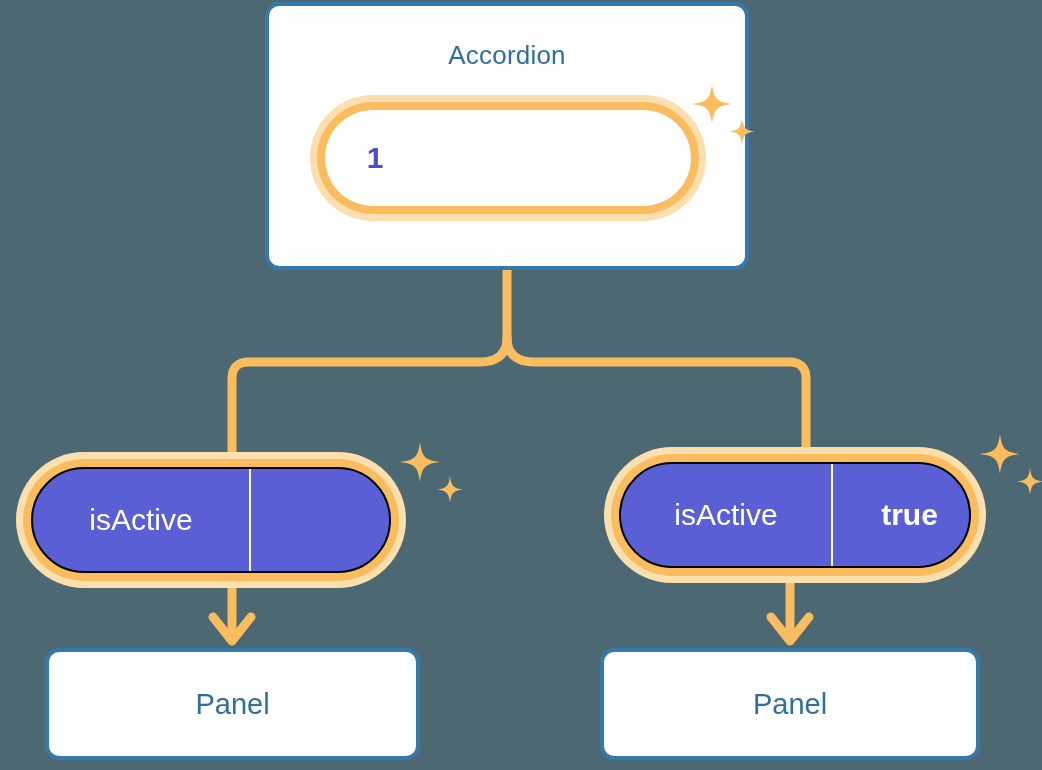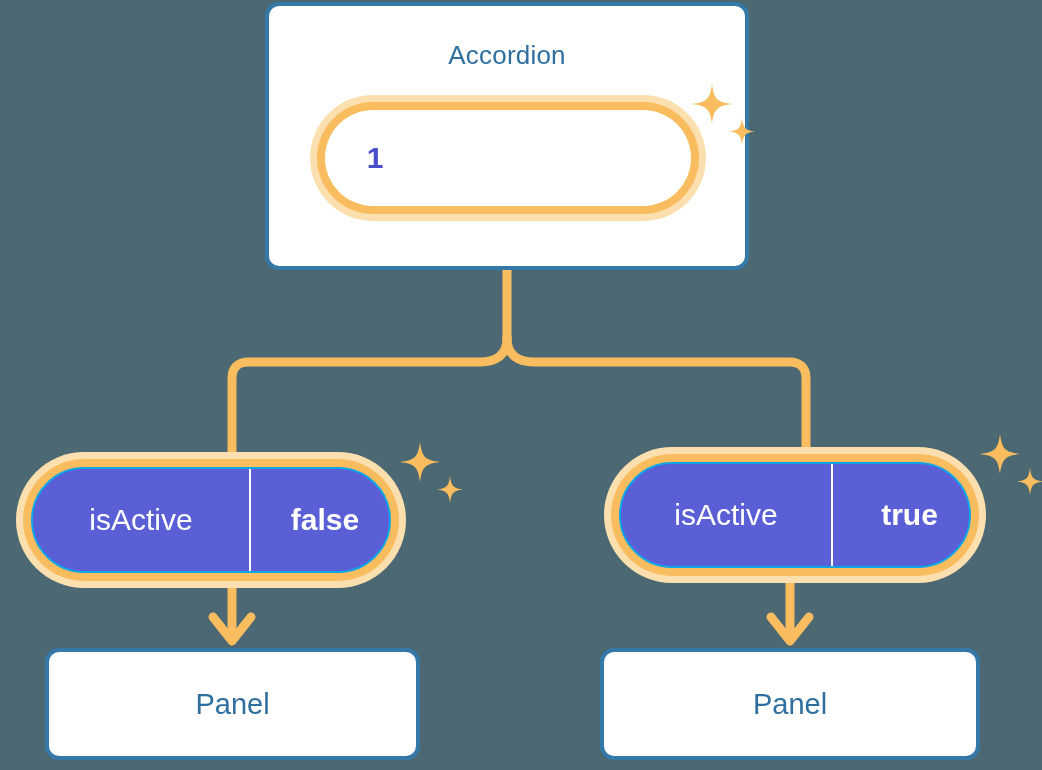--- a/index.html
+++ b/index.html
@@ -85,21 +85,21 @@
     border-radius: 999px;
     display: flex;
     align-items: stretch;
     overflow: hidden;
   }
   .pill-body.light {
     background: #ffffff;
   }
   .pill-body.solid {
     background: #5b5fd6;
-    border: 2px solid #0ea5e9;
+    border: 2px solid #000000;
     box-sizing: border-box;
   }
   .pill-key, .pill-val {
     display: flex;
     align-items: center;
     justify-content: center;
     box-sizing: border-box;
   }
   .pill-key {
     flex: 0 0 auto;
@@ -228,21 +228,20 @@
   <svg class="sparkles" id="sparkles-accordion" viewBox="0 0 70 75">
     <path fill="#f9bd5f" d="M22 2 C24 17, 27 20, 42 22 C27 24, 24 27, 22 42 C20 27, 17 24, 2 22 C17 20, 20 17, 22 2 Z"></path>
     <path fill="#f9bd5f" d="M52 36 C53.3 46, 55 48, 65 49.5 C55 51, 53.3 53, 52 63 C50.7 53, 49 51, 39 49.5 C49 48, 50.7 46, 52 36 Z"></path>
   </svg>
 
   <div class="pill-wrap" id="pill-false">
     <div class="pill-halo" style="background: rgb(251, 223, 174);"></div>
     <div class="pill-ring" style="background: rgb(249, 189, 95);"></div>
     <div class="pill-body solid" style="background: rgb(91, 95, 214);">
       <div class="pill-key">isActive</div>
-      <div class="pill-val">false</div>
     </div>
   </div>
 
   <svg class="sparkles" id="sparkles-false" viewBox="0 0 70 75">
     <path fill="#f9bd5f" d="M22 2 C24 17, 27 20, 42 22 C27 24, 24 27, 22 42 C20 27, 17 24, 2 22 C17 20, 20 17, 22 2 Z"></path>
     <path fill="#f9bd5f" d="M52 36 C53.3 46, 55 48, 65 49.5 C55 51, 53.3 53, 52 63 C50.7 53, 49 51, 39 49.5 C49 48, 50.7 46, 52 36 Z"></path>
   </svg>
 
   <div class="pill-wrap" id="pill-true">
     <div class="pill-halo" style="background: rgb(251, 223, 174);"></div>

